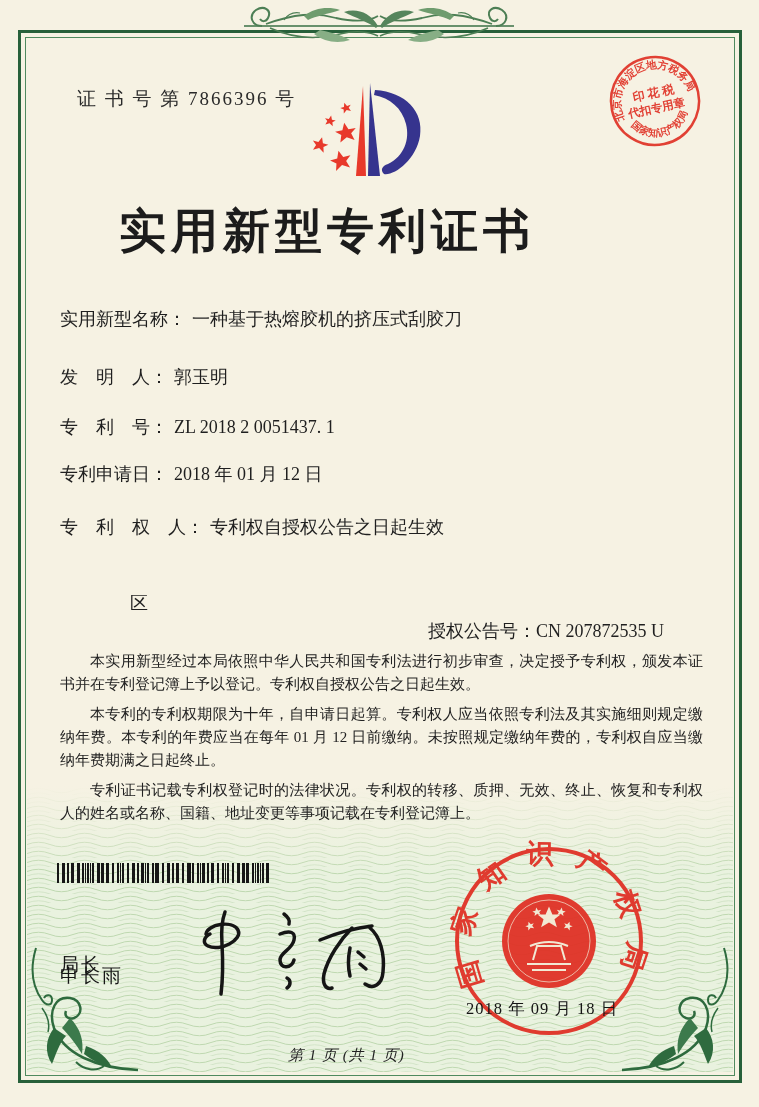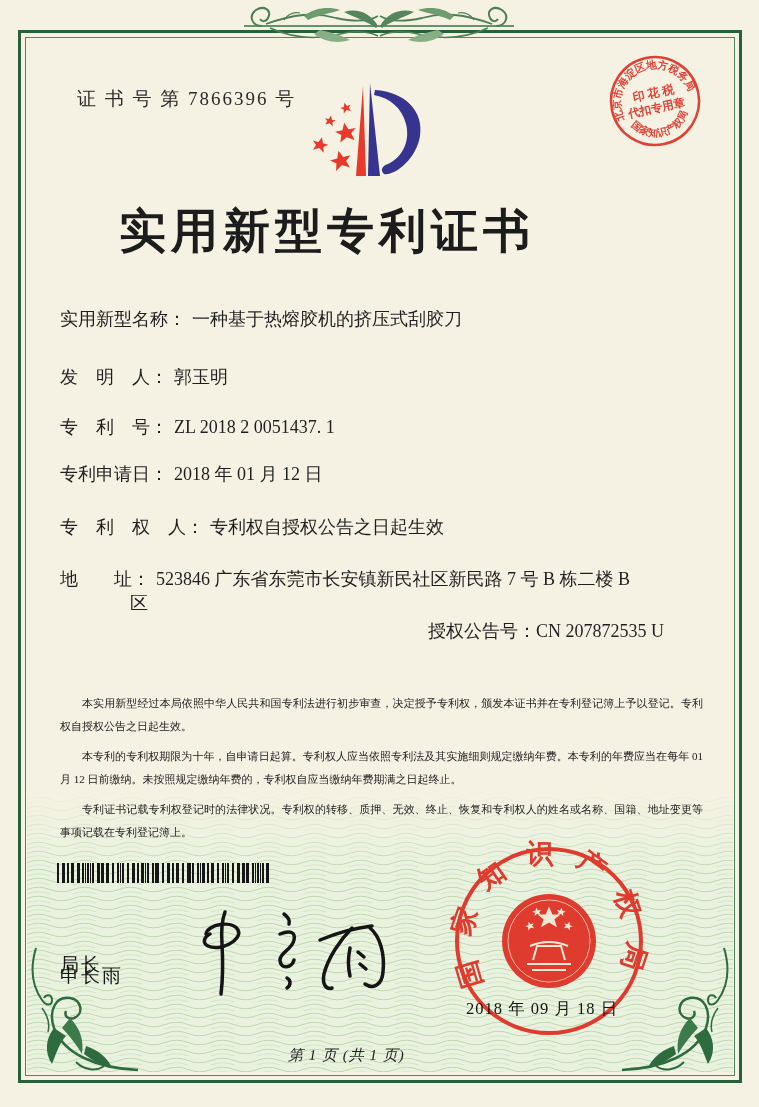--- a/index.html
+++ b/index.html
@@ -40,21 +40,21 @@
     text-align:center;font-size:47px;font-weight:700;
     letter-spacing:5px;color:#1c1c1c;
   }
   .field-row{position:absolute;left:60px;z-index:3;font-size:18px;color:#1f1f1f;white-space:nowrap;}
   .field-row .lbl{}
   .field-row .val{margin-left:6px;}
   .addr-line2{position:absolute;left:130px;top:591px;z-index:3;font-size:18px;color:#1f1f1f;}
   .grant-no{position:absolute;left:428px;top:619px;z-index:3;font-size:18px;color:#1f1f1f;white-space:nowrap;}
   .body-text{
     position:absolute;left:60px;top:650px;width:643px;z-index:3;
-    font-size:11px;line-height:23px;color:#222;text-align:justify;margin-top:42px;
+    font-size:15px;line-height:23px;color:#222;text-align:justify;
   }
   .body-text p{margin:0 0 7px 0;text-indent:2em;}
   
   .barcode{
     position:absolute;left:57px;top:863px;width:212px;height:20px;z-index:3;
     background-image:
       repeating-linear-gradient(90deg,#161616 0 2px,rgba(0,0,0,0) 2px 5px),
       repeating-linear-gradient(90deg,#161616 0 1px,rgba(0,0,0,0) 1px 7px),
       repeating-linear-gradient(90deg,#161616 0 1px,rgba(0,0,0,0) 1px 11px);
   }
@@ -179,23 +179,20 @@
     <span class="lbl">发　明　人：</span><span class="val">郭玉明</span>
   </div>
   <div class="field-row" style="top:415px">
     <span class="lbl">专　利　号：</span><span class="val">ZL 2018 2 0051437. 1</span>
   </div>
   <div class="field-row" style="top:462px">
     <span class="lbl">专利申请日：</span><span class="val">2018 年 01 月 12 日</span>
   </div>
   <div class="field-row" style="top:515px">
     <span class="lbl">专　利　权　人：</span><span class="val">专利权自授权公告之日起生效</span>
-  </div>
-  <div class="field-row" style="top:567px">
-    <span class="lbl">地　　址：</span><span class="val">523846 广东省东莞市长安镇新民社区新民路 7 号 B 栋二楼 B</span>
   </div>
   <div class="addr-line2">区</div>
   <div class="grant-no">
     <span class="lbl">授权公告号：</span><span class="val">CN 207872535 U</span>
   </div>
 
   <div class="body-text">
     <p>本实用新型经过本局依照中华人民共和国专利法进行初步审查，决定授予专利权，颁发本证书并在专利登记簿上予以登记。专利权自授权公告之日起生效。</p>
     <p>本专利的专利权期限为十年，自申请日起算。专利权人应当依照专利法及其实施细则规定缴纳年费。本专利的年费应当在每年 01 月 12 日前缴纳。未按照规定缴纳年费的，专利权自应当缴纳年费期满之日起终止。</p>
     <p>专利证书记载专利权登记时的法律状况。专利权的转移、质押、无效、终止、恢复和专利权人的姓名或名称、国籍、地址变更等事项记载在专利登记簿上。</p>

